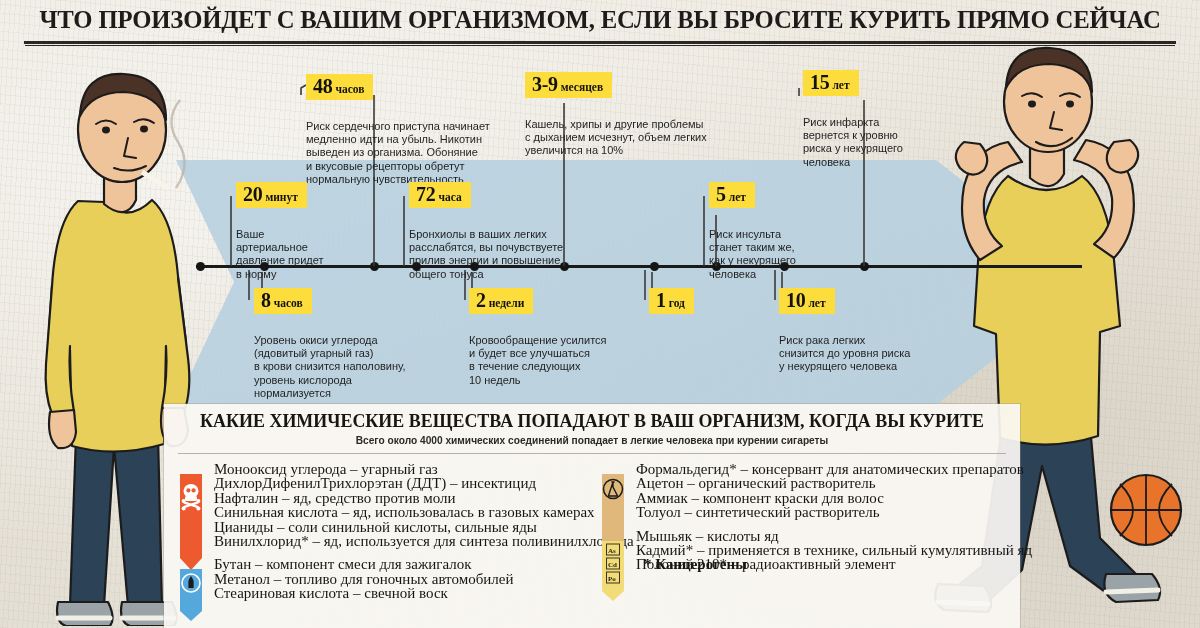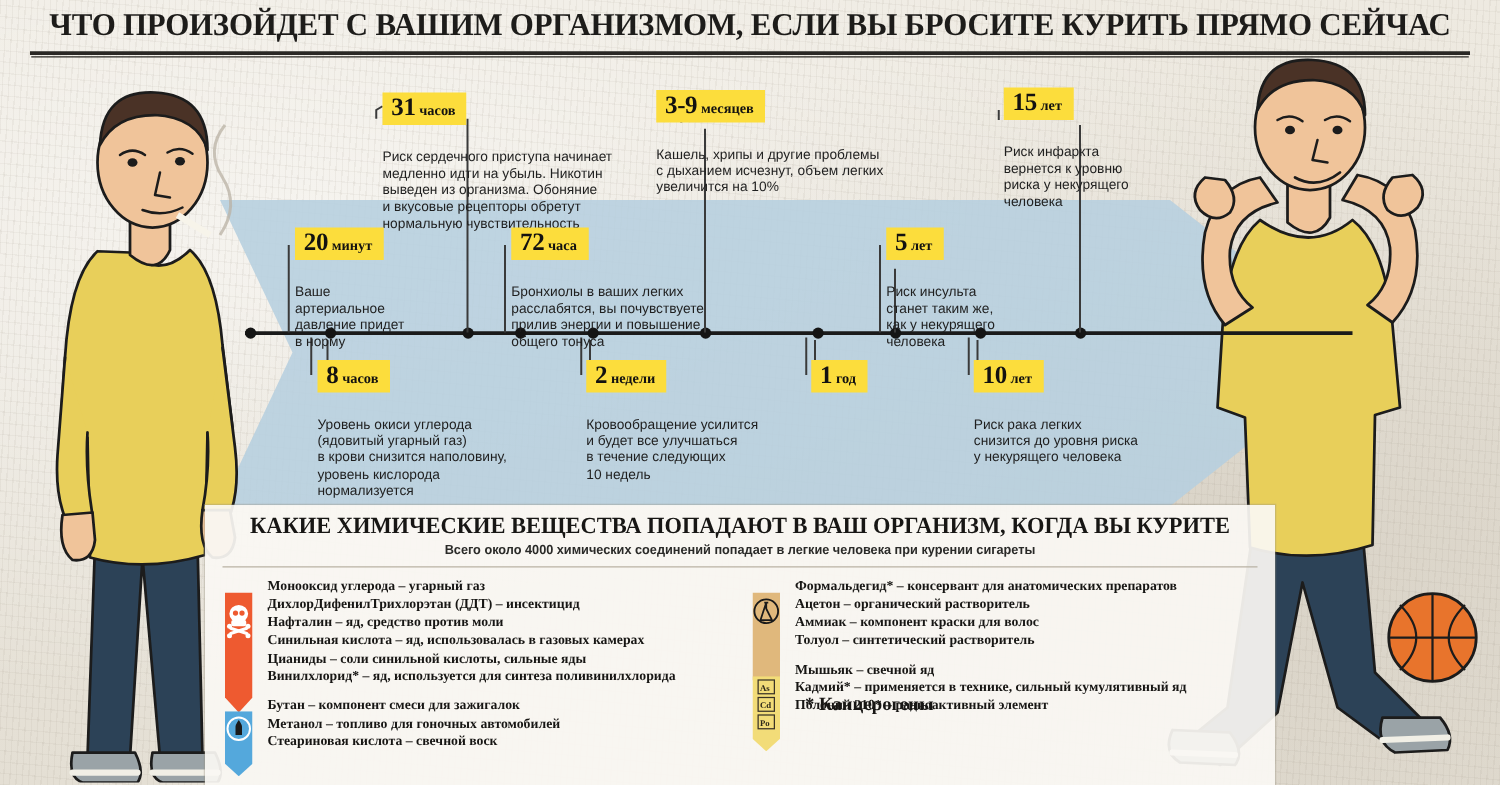--- a/index.html
+++ b/index.html
@@ -108,25 +108,25 @@
   .col.left{ left:8px; }
   .col.right{ left:430px; }
 
   .grp{ position:relative; padding-left:42px; margin-bottom:9px; }
   .grp .badge{
     position:absolute; left:8px; top:12px; width:15px;
   }
   .grp .lines{ }
   .grp .lines div{
     font-family:"Liberation Serif", serif;
-    font-size:11px;
+    font-size:15px;
     line-height:14.4px;
     color:#171614;
     white-space:nowrap;
-    font-weight:bold;
+    font-weight:normal;
   }
   .footnote{
     position:absolute; left:50px; bottom:8px;
     font-family:"Liberation Serif", serif;
     font-size:15px; color:#171614; font-weight:bold;
   }
 </style>
 </head>
 <body>
 
@@ -243,21 +243,21 @@
     <path d="M472,300 L472,272"></path>
     <path d="M645,300 L645,270"></path>
     <path d="M652,300 L652,272"></path>
     <path d="M775,300 L775,270"></path>
     <path d="M782,300 L782,272"></path>
   </g>
 </svg>
 
 <div class="cal" style="left:306px; top:74px; width:240px">
   <div class="tag">
-    <span class="num">31</span><span class="unit">часов</span>
+    <span class="num">48</span><span class="unit">часов</span>
   </div>
   <div class="body">
     <div>Риск сердечного приступа начинает</div>
     <div>медленно идти на убыль. Никотин</div>
     <div>выведен из организма. Обоняние</div>
     <div>и вкусовые рецепторы обретут</div>
     <div>нормальную чувствительность</div>
   </div>
 </div>
 
@@ -444,21 +444,21 @@
               <rect x="4.5" y="31" width="13" height="11"></rect>
             </g>
             <g fill="#2c2718" font-family="Liberation Serif, serif" font-size="7" font-weight="bold">
               <text x="6" y="11.5">As</text>
               <text x="6" y="25.5">Cd</text>
               <text x="6" y="39.5">Po</text>
             </g>
           </svg>
         </div>
         <div class="lines">
-          <div>Мышьяк – свечной яд</div>
+          <div>Мышьяк – кислоты яд</div>
           <div>Кадмий* – применяется в технике, сильный кумулятивный яд</div>
           <div>Полоний 210* – радиоактивный элемент</div>
         </div>
       </div>
 
       <div class="footnote">* Канцерогены</div>
     </div>
 
   </div>
 </div>

